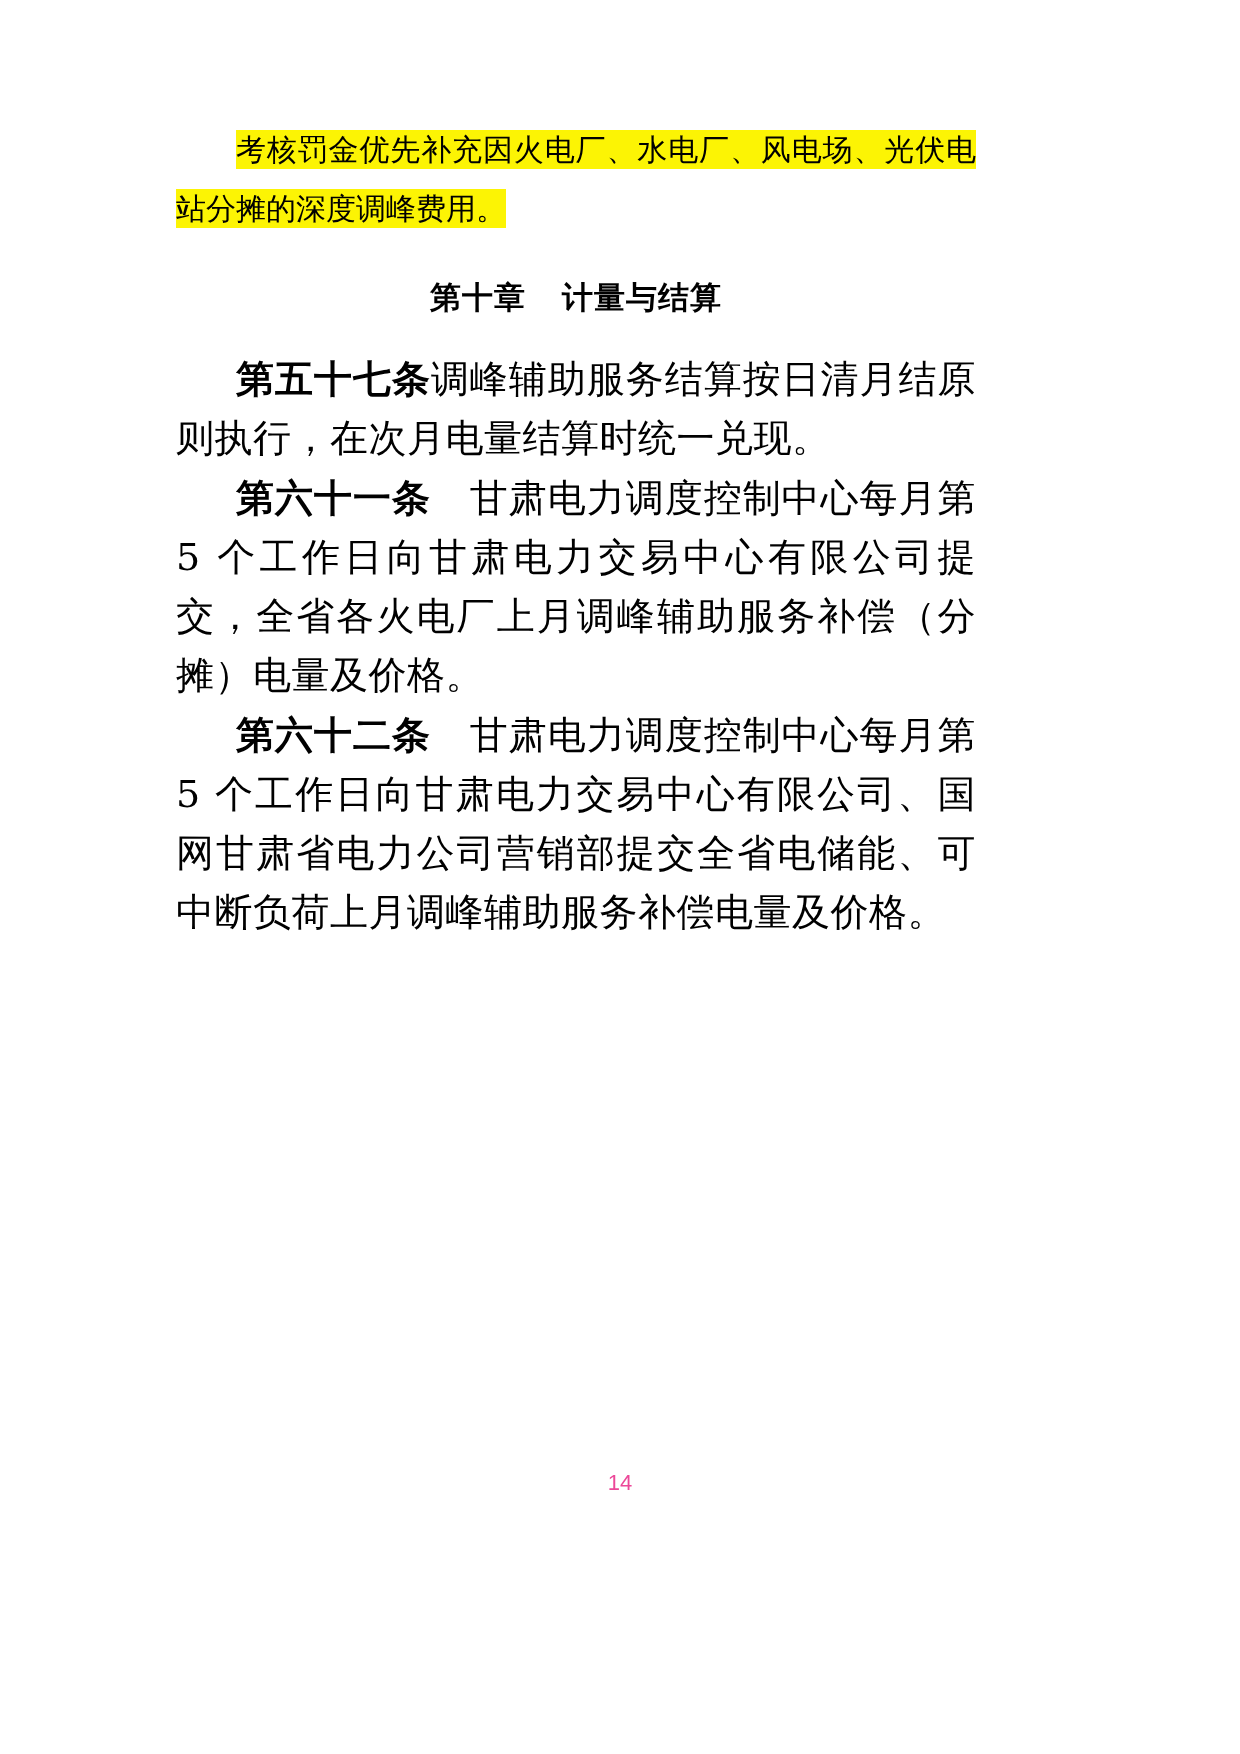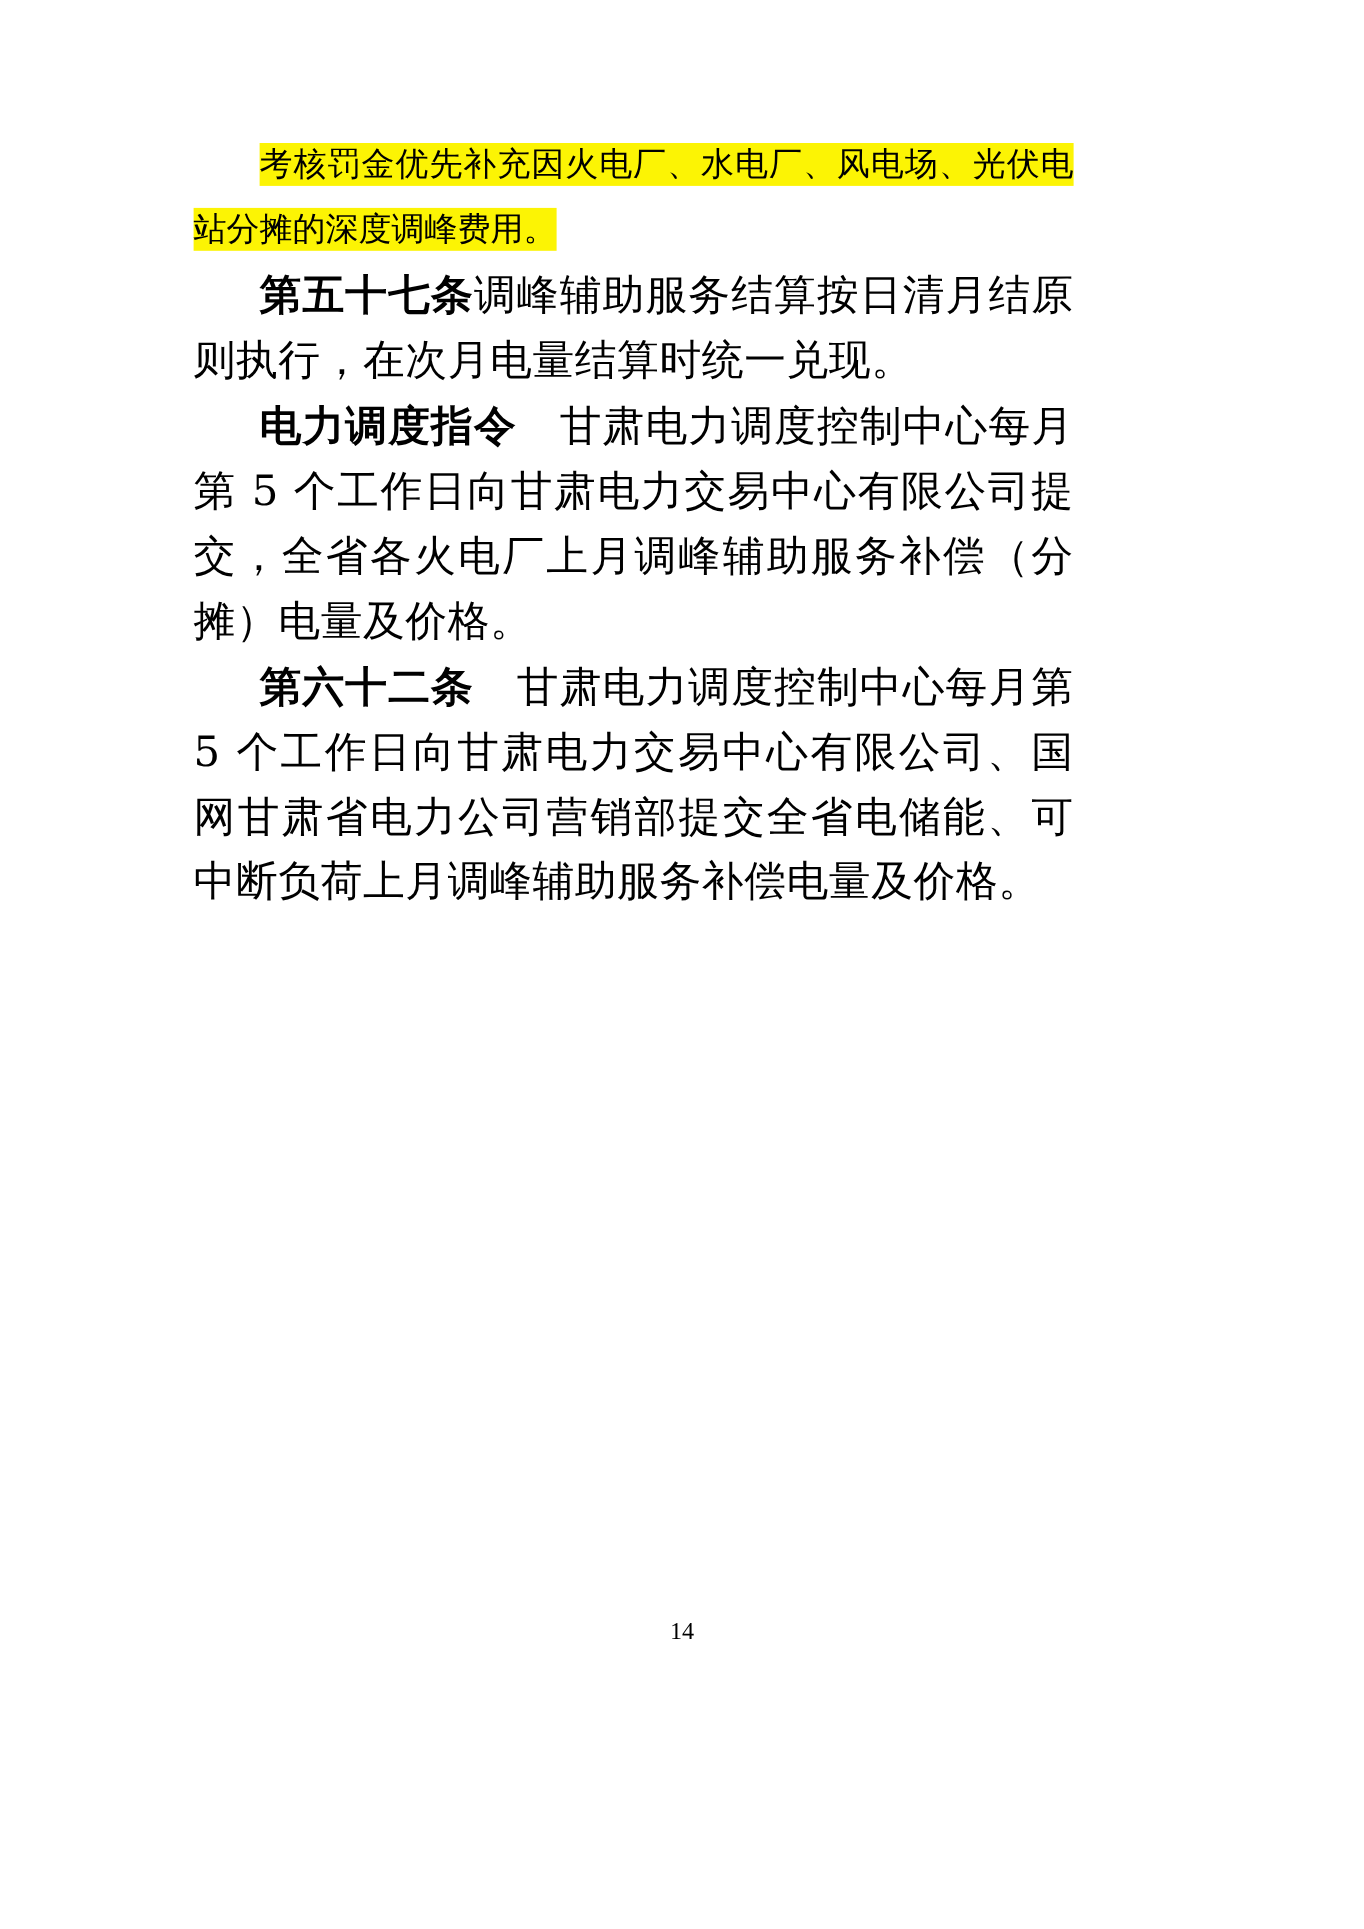--- a/index.html
+++ b/index.html
@@ -68,40 +68,41 @@
   .art {
     font-weight: bold;
   }
   .page-number {
     position: absolute;
     left: 0;
     top: 1470px;
     width: 1240px;
     text-align: center;
     font-size: 22px;
-    font-family: Liberation Serif, serif;
-    color: #000000;
+    font-family: Liberation Sans, sans-serif;
+    color: #ec4899;
   }
 </style>
 </head>
 <body>
 
 <div class="page">
 
   <div class="content">
 
     <p class="hl-block"><span class="hl">考核罚金优先补充因火电厂、水电厂、风电场、光伏电站分摊的深度调峰费用。</span></p>
 
+    <h2 class="chapter-title"><span>第十章</span><span class="gap"></span><span>计量与结算</span></h2>
 
     <p class="para indent"><span class="art">第五十七条</span><span>调峰辅助服务结算按日清月结原则执行，在次月电量结算时统一兑现。</span></p>
 
 
 
 
-    <p class="para indent"><span class="art">电力调度指令</span><span>　甘肃电力调度控制中心每月第 5 个工作日向甘肃电力交易中心有限公司提交，全省各火电厂上月调峰辅助服务补偿（分摊）电量及价格。</span></p>
+    <p class="para indent"><span class="art">第六十一条</span><span>　甘肃电力调度控制中心每月第 5 个工作日向甘肃电力交易中心有限公司提交，全省各火电厂上月调峰辅助服务补偿（分摊）电量及价格。</span></p>
 
     <p class="para indent"><span class="art">第六十二条</span><span>　甘肃电力调度控制中心每月第 5 个工作日向甘肃电力交易中心有限公司、国网甘肃省电力公司营销部提交全省电储能、可中断负荷上月调峰辅助服务补偿电量及价格。</span></p>
 
   </div>
 
   <div class="page-number">14</div>
 
 </div>
 
 </body></html>

